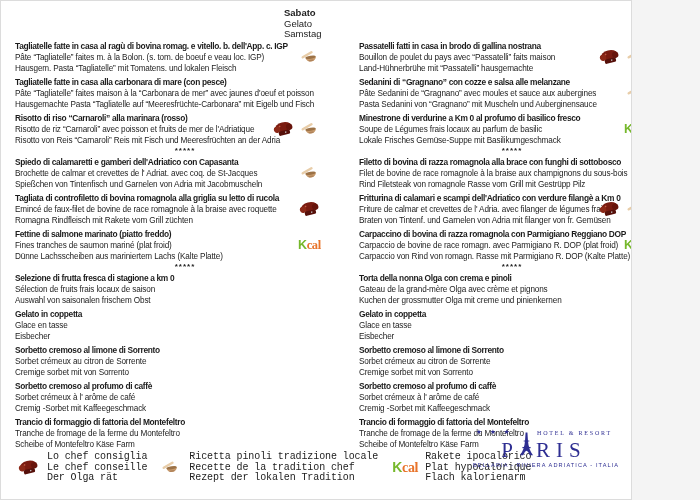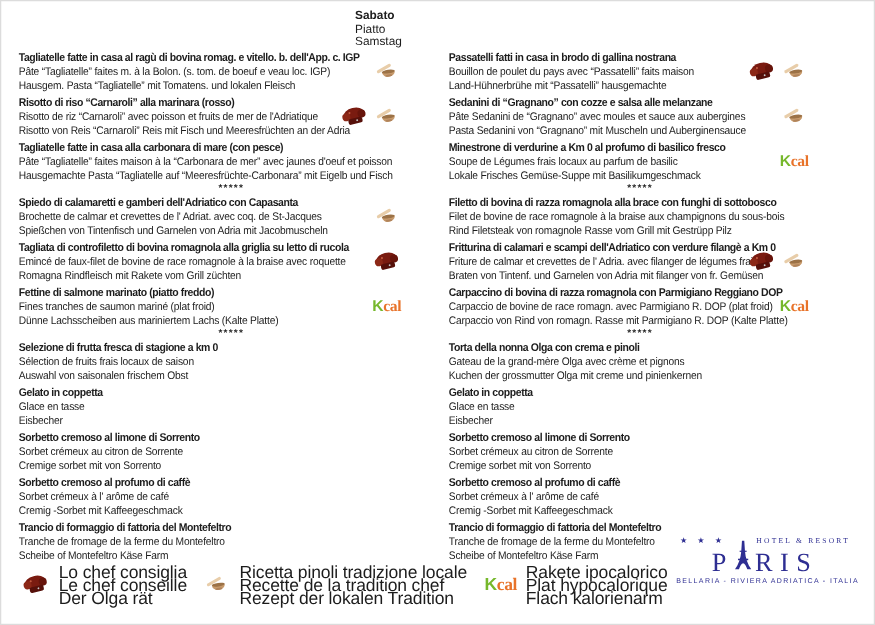--- a/index.html
+++ b/index.html
@@ -1,17 +1,17 @@
 <!DOCTYPE html>
 <html><head>
 <meta charset="utf-8">
 <style>
   html,body{margin:0;padding:0;background:#f4f4f4;}
   .page{
-    position:relative;width:700px;height:500px;background:#fff;
+    position:relative;width:632px;height:500px;background:#fff;
     border:1px solid #dcdcdc;box-sizing:border-box;overflow:hidden;
     font-family:"Liberation Sans",sans-serif;color:#1c1c1c;
   }
   
   .day-header{position:absolute;left:283px;top:7px;font-size:9.5px;line-height:10.5px;}
   .day-header .it{font-weight:bold;}
   
   .menu-col{position:absolute;top:40px;}
   .menu-col.left{left:14px;width:346px;}
   .menu-col.right{left:358px;width:322px;}
@@ -37,62 +37,68 @@
   .menu-col.left .sep{width:340px;}
   .menu-col.right .sep{width:306px;}
   
   .kcal{font-weight:bold;font-size:12.5px;line-height:12px;white-space:nowrap;letter-spacing:-0.3px;}
   .kcal .k{color:#76b82c;}
   .kcal .cal{color:#e8732a;font-family:Liberation Serif, serif;}
   .legend .kcal{font-size:14px;}
   
   .legend{position:absolute;left:16px;top:451px;display:flex;align-items:flex-start;gap:14px;}
   .legend-entry{display:flex;align-items:center;gap:7px;}
-  .legend-lines{font-size:14px;line-height:10.5px;letter-spacing:-0.1px;white-space:nowrap;}
+  .legend-lines{font-size:10px;line-height:10.5px;letter-spacing:-0.1px;white-space:nowrap;font-family:Liberation Mono, monospace;}
   
   .logo{position:absolute;right:16px;top:426px;width:142px;color:#2e2e92;text-align:center;}
   .logo-row1{display:flex;justify-content:space-between;align-items:flex-end;padding:0 3px;height:9px;}
   .logo-stars{font-family:"DejaVu Sans",sans-serif;font-size:6.5px;letter-spacing:3px;}
   .logo-tagline{font-size:6px;letter-spacing:1.8px;font-family:"Liberation Serif",serif;}
   .logo-name{
     display:flex;align-items:flex-end;justify-content:center;height:24px;
     font-family:"Liberation Serif",serif;font-size:21px;line-height:19px;letter-spacing:6px;
   }
   .logo-name .tower{display:block;margin:0 3px -1px 1px;}
   .logo-sub{font-size:5.6px;letter-spacing:1.1px;margin-top:2px;white-space:nowrap;}
   .icon{display:block;}
 </style>
 </head>
 <body>
 
 <div class="page">
 
   <div class="day-header">
     <div class="it">Sabato</div>
-    <div>Piatto</div>
+    <div>Gelato</div>
     <div>Samstag</div>
   </div>
 
   <div class="menu-col left">
       <div class="dish">
       <div class="dish-title">Tagliatelle fatte in casa al ragù di bovina romag. e vitello. b. dell'App. c. IGP</div>
       <div class="dish-line">Pâte “Tagliatelle” faites m. à la Bolon. (s. tom. de boeuf e veau loc. IGP)</div>
       <div class="dish-line">Hausgem. Pasta “Tagliatelle” mit Tomatens. und lokalen Fleisch</div>
       <div class="dish-icons">
           <svg class="icon" width="21" height="15" viewBox="0 0 24 18">
       <g transform="rotate(-8 12 10)">
         <rect x="1" y="4.5" width="15" height="3" rx="1.5" fill="#e8cda9" transform="rotate(-22 8 6)"></rect>
         <path d="M6 9.2 h12.5 a6.2 5.2 0 0 1 -12.5 0 z" fill="#c79a6c"></path>
         <ellipse cx="12.2" cy="9.3" rx="6.2" ry="1.7" fill="#9c7246"></ellipse>
         <ellipse cx="12.2" cy="13.2" rx="3.4" ry="1" fill="#b0835a"></ellipse>
       </g>
     </svg>
         </div>
     </div>
       <div class="dish">
+      <div class="dish-title">Tagliatelle fatte in casa alla carbonara di mare (con pesce)</div>
+      <div class="dish-line">Pâte “Tagliatelle” faites maison à la “Carbonara de mer” avec jaunes d'oeuf et poisson</div>
+      <div class="dish-line">Hausgemachte Pasta “Tagliatelle auf “Meeresfrüchte-Carbonara” mit Eigelb und Fisch</div>
+      <div class="dish-icons"></div>
+    </div>
+      <div class="dish">
       <div class="dish-title">Risotto di riso “Carnaroli” alla marinara (rosso)</div>
       <div class="dish-line">Risotto de riz “Carnaroli” avec poisson et fruits de mer de l'Adriatique</div>
       <div class="dish-line">Risotto von Reis “Carnaroli” Reis mit Fisch und Meeresfrüchten an der Adria</div>
       <div class="dish-icons">
           <svg class="icon" width="23" height="17" viewBox="0 0 24 18">
       <g transform="rotate(-14 12 9)">
         <ellipse cx="12" cy="6.8" rx="8.6" ry="5" fill="#7a1b10"></ellipse>
         <circle cx="5.2" cy="8.2" r="3.4" fill="#8c2817"></circle>
         <circle cx="18.4" cy="8.2" r="3.4" fill="#67140b"></circle>
         <rect x="6" y="10.6" width="12" height="4.8" rx="1.6" fill="#56100a"></rect>
@@ -102,26 +108,20 @@
     </svg>
           <svg class="icon" width="21" height="15" viewBox="0 0 24 18">
       <g transform="rotate(-8 12 10)">
         <rect x="1" y="4.5" width="15" height="3" rx="1.5" fill="#e8cda9" transform="rotate(-22 8 6)"></rect>
         <path d="M6 9.2 h12.5 a6.2 5.2 0 0 1 -12.5 0 z" fill="#c79a6c"></path>
         <ellipse cx="12.2" cy="9.3" rx="6.2" ry="1.7" fill="#9c7246"></ellipse>
         <ellipse cx="12.2" cy="13.2" rx="3.4" ry="1" fill="#b0835a"></ellipse>
       </g>
     </svg>
         </div>
-    </div>
-      <div class="dish">
-      <div class="dish-title">Tagliatelle fatte in casa alla carbonara di mare (con pesce)</div>
-      <div class="dish-line">Pâte “Tagliatelle” faites maison à la “Carbonara de mer” avec jaunes d'oeuf et poisson</div>
-      <div class="dish-line">Hausgemachte Pasta “Tagliatelle auf “Meeresfrüchte-Carbonara” mit Eigelb und Fisch</div>
-      <div class="dish-icons"></div>
     </div>
       <div class="sep">*****</div>
       <div class="dish">
       <div class="dish-title">Spiedo di calamaretti e gamberi dell'Adriatico con Capasanta</div>
       <div class="dish-line">Brochette de calmar et crevettes de l' Adriat. avec coq. de St-Jacques</div>
       <div class="dish-line">Spießchen von Tintenfisch und Garnelen von Adria mit Jacobmuscheln</div>
       <div class="dish-icons">
           <svg class="icon" width="21" height="15" viewBox="0 0 24 18">
       <g transform="rotate(-8 12 10)">
         <rect x="1" y="4.5" width="15" height="3" rx="1.5" fill="#e8cda9" transform="rotate(-22 8 6)"></rect>

